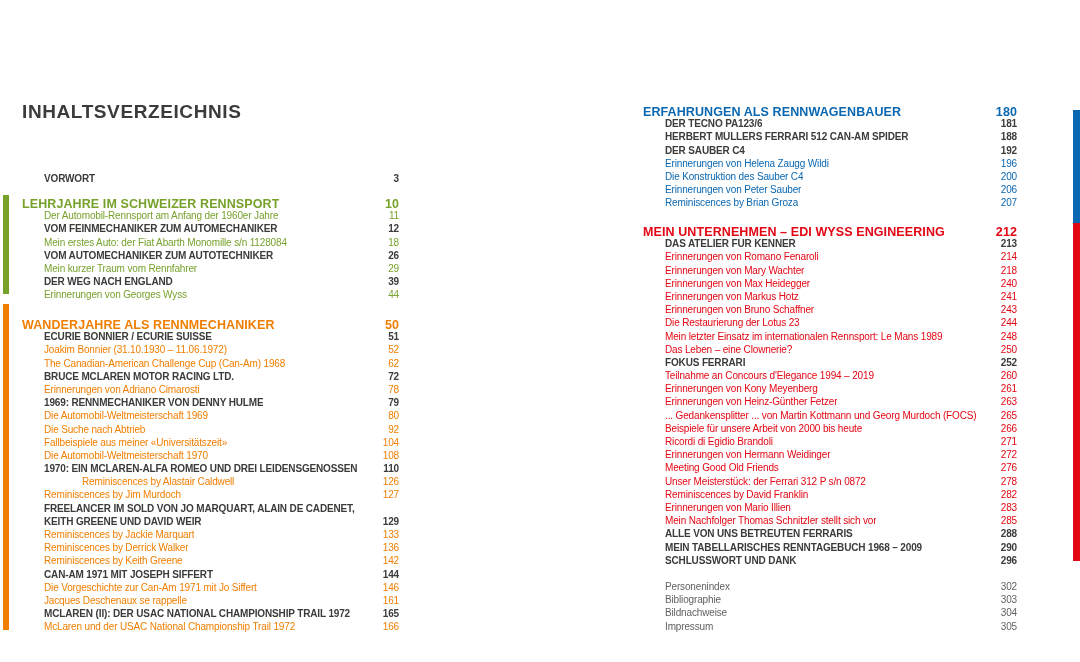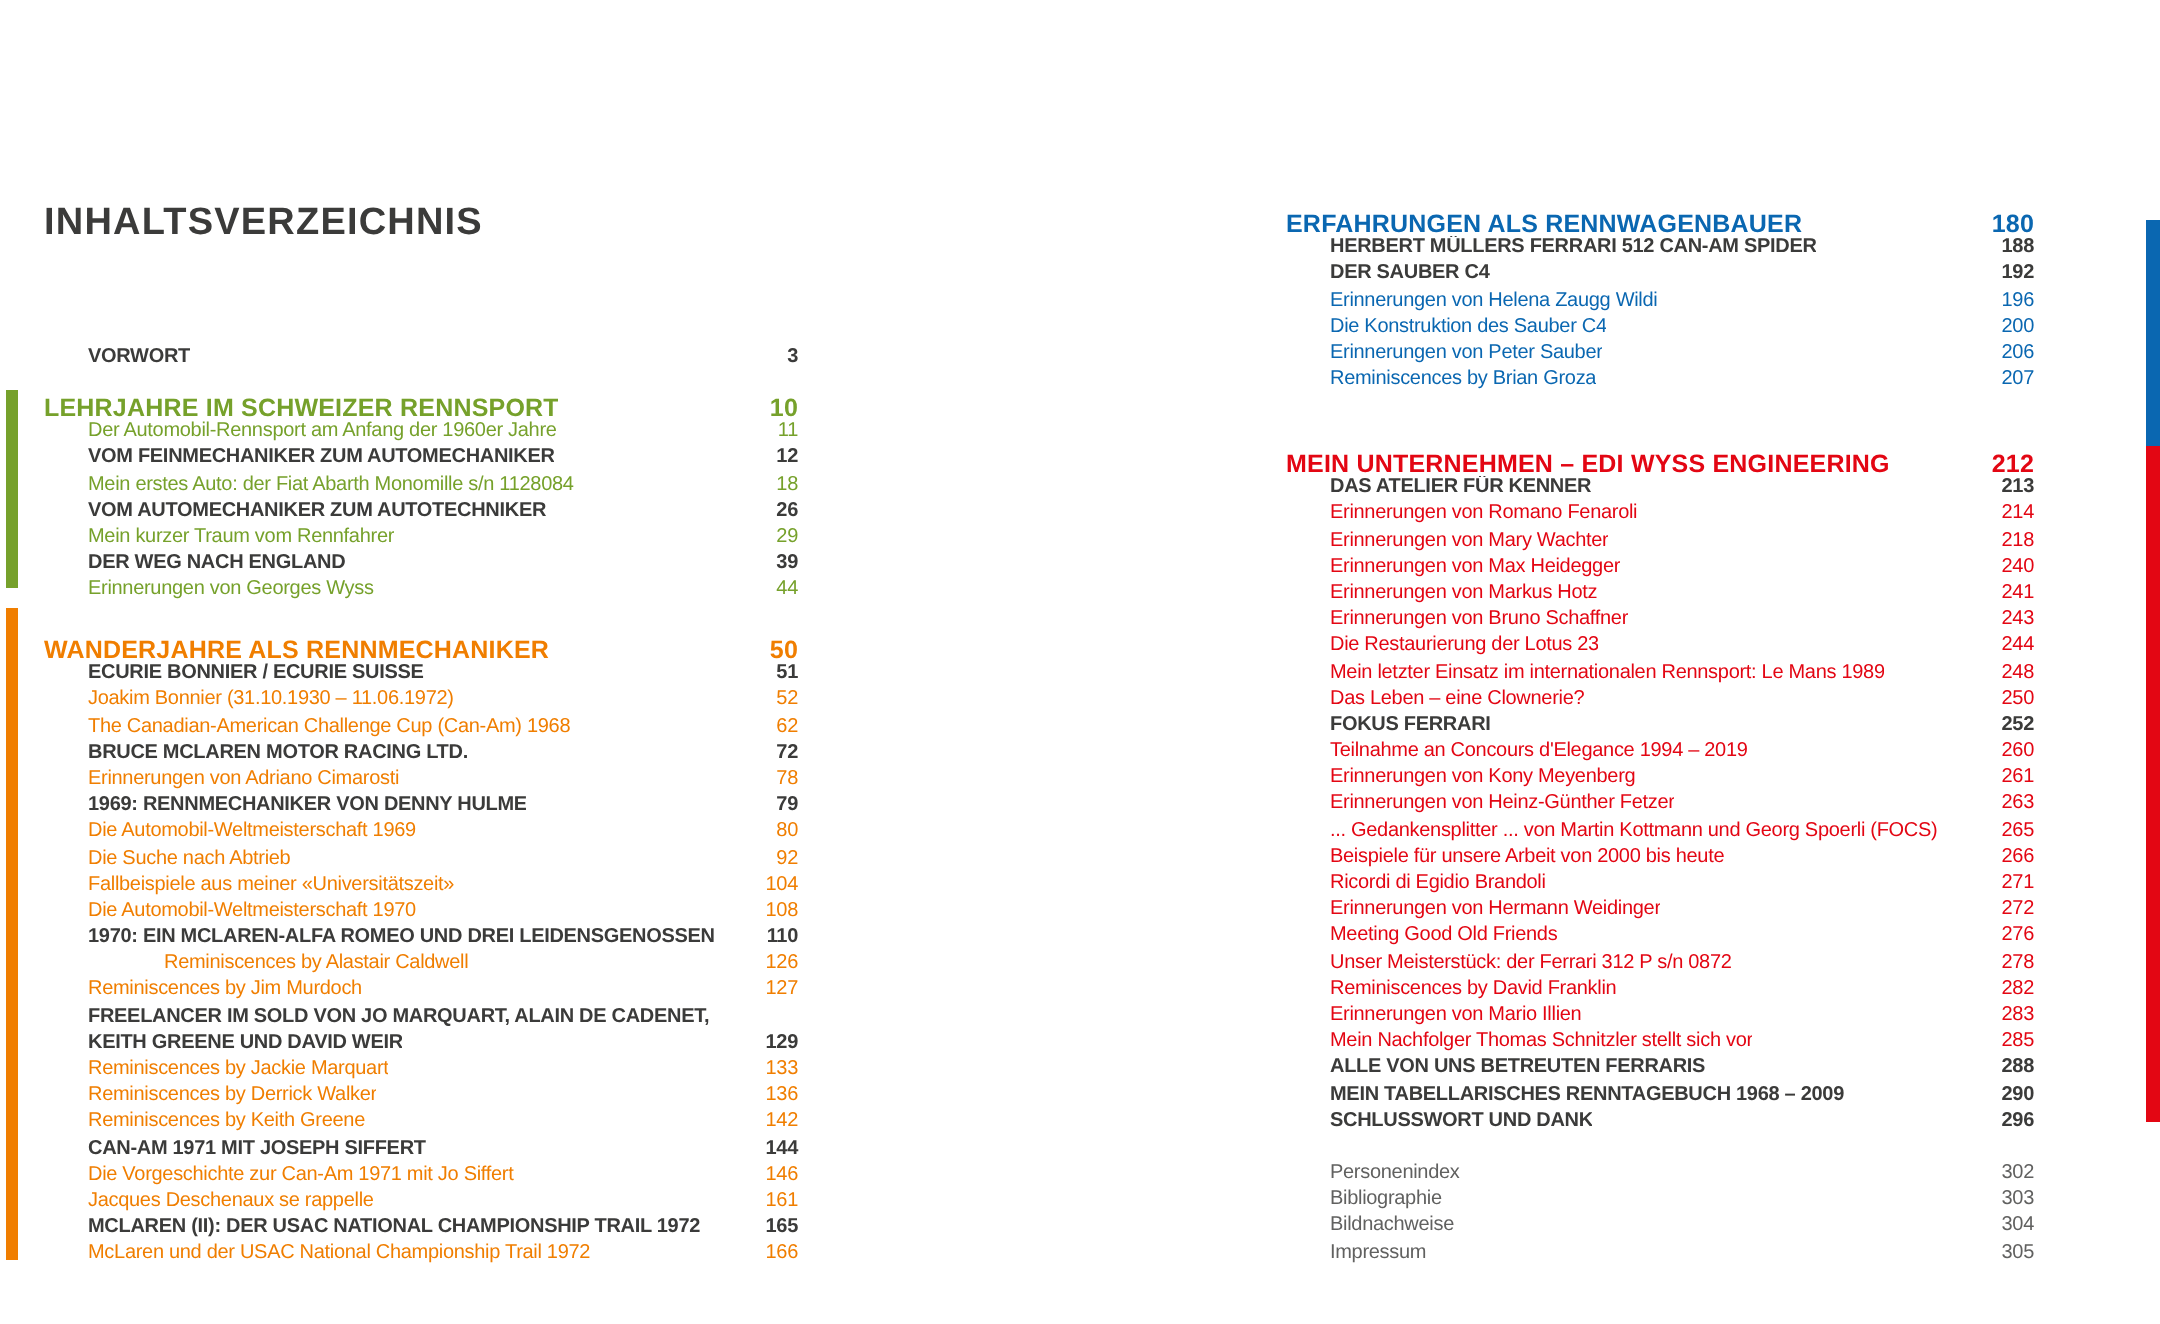--- a/index.html
+++ b/index.html
@@ -189,20 +189,24 @@
         <span class="toc-label" style="color: rgb(240, 126, 0);">McLaren und der USAC National Championship Trail 1972</span>
         <span class="toc-page" style="color: rgb(240, 126, 0);">166</span>
       </div>
     </div>
   <div class="toc-block" id="blk-erfahrungen">
       <div class="toc-row lvl-part">
         <span class="toc-label" style="color: rgb(10, 103, 177);">ERFAHRUNGEN ALS RENNWAGENBAUER</span>
         <span class="toc-page" style="color: rgb(10, 103, 177);">180</span>
       </div>
       <div class="toc-row lvl-chapter">
+        <span class="toc-label">DER TECNO PA123/6</span>
+        <span class="toc-page">181</span>
+      </div>
+      <div class="toc-row lvl-chapter">
         <span class="toc-label">HERBERT MÜLLERS FERRARI 512 CAN-AM SPIDER</span>
         <span class="toc-page">188</span>
       </div>
       <div class="toc-row lvl-chapter">
         <span class="toc-label">DER SAUBER C4</span>
         <span class="toc-page">192</span>
       </div>
       <div class="toc-row lvl-entry">
         <span class="toc-label" style="color: rgb(10, 103, 177);">Erinnerungen von Helena Zaugg Wildi</span>
         <span class="toc-page" style="color: rgb(10, 103, 177);">196</span>
@@ -271,21 +275,21 @@
       </div>
       <div class="toc-row lvl-entry">
         <span class="toc-label" style="color: rgb(227, 6, 19);">Erinnerungen von Kony Meyenberg</span>
         <span class="toc-page" style="color: rgb(227, 6, 19);">261</span>
       </div>
       <div class="toc-row lvl-entry">
         <span class="toc-label" style="color: rgb(227, 6, 19);">Erinnerungen von Heinz-Günther Fetzer</span>
         <span class="toc-page" style="color: rgb(227, 6, 19);">263</span>
       </div>
       <div class="toc-row lvl-entry">
-        <span class="toc-label" style="color: rgb(227, 6, 19);">... Gedankensplitter ... von Martin Kottmann und Georg Spoerli (FOCS)</span>
+        <span class="toc-label" style="color: rgb(227, 6, 19);">... Gedankensplitter ... von Martin Kottmann und Georg Murdoch (FOCS)</span>
         <span class="toc-page" style="color: rgb(227, 6, 19);">265</span>
       </div>
       <div class="toc-row lvl-entry">
         <span class="toc-label" style="color: rgb(227, 6, 19);">Beispiele für unsere Arbeit von 2000 bis heute</span>
         <span class="toc-page" style="color: rgb(227, 6, 19);">266</span>
       </div>
       <div class="toc-row lvl-entry">
         <span class="toc-label" style="color: rgb(227, 6, 19);">Ricordi di Egidio Brandoli</span>
         <span class="toc-page" style="color: rgb(227, 6, 19);">271</span>
       </div>

